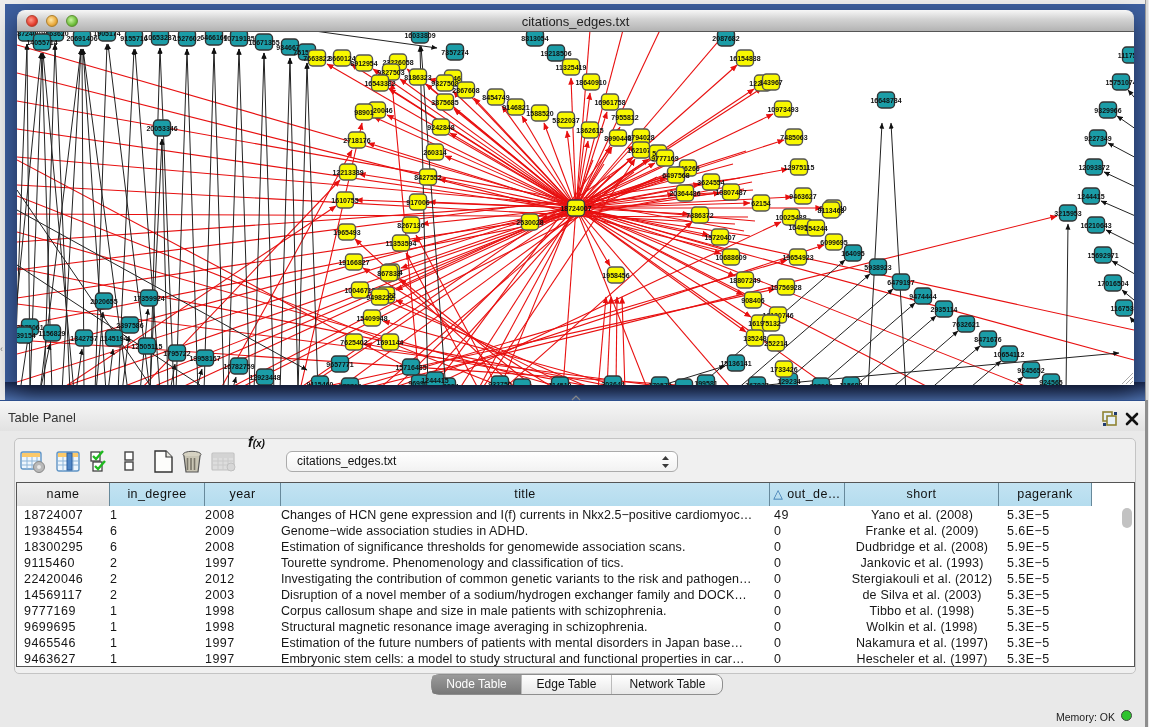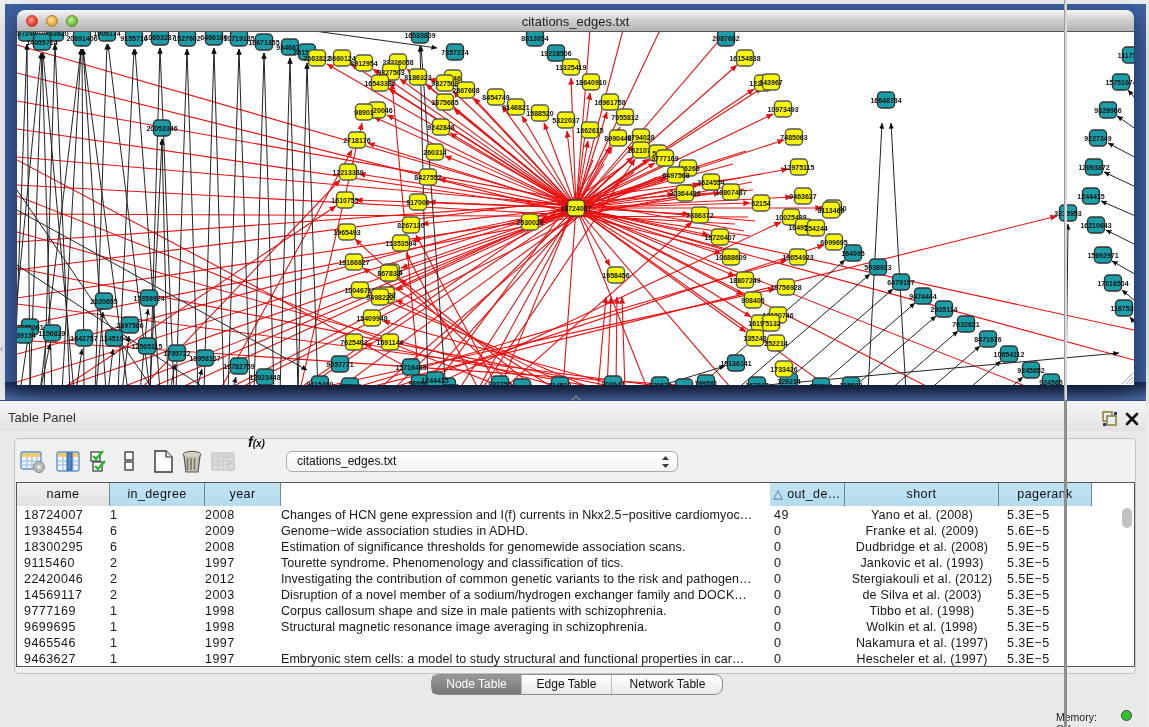--- a/index.html
+++ b/index.html
@@ -1,15 +1,15 @@
 <!DOCTYPE html>
 <html><head><meta charset="utf-8"><style>
 * { margin:0; padding:0; box-sizing:border-box; }
 html,body { width:1149px; height:727px; font-family:"Liberation Sans", sans-serif; background:#ededed; overflow:hidden; }
-#stage { position:relative; width:1067px; height:727px;padding-left:36px; }
+#stage { position:relative; width:1148px; height:727px;padding-left:36px; }
 
 #desk { position:absolute; left:5px; top:4px; width:1141px; height:396px; background:#3d5f9f; }
 #desk .shade { position:absolute; left:0px; bottom:0; width:100%; height:18px; background:linear-gradient(#1a2950, #4a6ca8); }
 
 #win { position:absolute; left:17px; top:10px; width:1117px; height:374px; border-radius:8px 8px 0 0; box-shadow:0 10px 22px rgba(0,0,10,0.55); }
 #titlebar { position:absolute; left:0; top:0; width:100%; height:22px; border-radius:8px 8px 0 0; background:linear-gradient(#f7f7f7,#d2d2d2 45%,#b3b3b3); border-bottom:1px solid #565656; }
 #titlebar .t { position:absolute; width:100%; text-align:center; top:4px; font-size:13px; color:#222; }
 .light { position:absolute; top:15px; width:12px; height:12px; border-radius:50%; }
 #canvas { position:absolute; left:17px; top:32px; width:1117px; height:353px; background:#fff; }
 
@@ -647,20 +647,21 @@
     <svg width="9" height="14" style="position:absolute;right:7px;top:3px">
       <path d="M1 5 L4.5 1 L8 5 z" fill="#3a3a3a"></path>
       <path d="M1 9 L4.5 13 L8 9 z" fill="#3a3a3a"></path>
     </svg>
   </div>
   <div id="tbl"></div>
   <div id="thead">
     <div class="th" style="left:1px; width:93px; background:linear-gradient(#f0f0f0,#e2e2e2);">name</div>
     <div class="th" style="left:94px; width:95px;">in_degree</div>
     <div class="th" style="left:189px; width:76px;">year</div>
+    <div class="th" style="left:265px; width:489px;">title</div>
     <div class="th" style="left:754px; width:75px;"><span style="color:#2b6ca8">△</span> out_de…</div>
     <div class="th" style="left:829px; width:154px;">short</div>
     <div class="th" style="left:983px; width:93px;">pagerank</div>
   </div>
   <div id="tbot"></div>
 <div class="row" style="top:507px">
       <span style="left:8px">18724007</span>
       <span style="left:94px">1</span>
       <span style="left:189px">2008</span>
       <span style="left:265px;letter-spacing:0.06px;width:489px;overflow:hidden">Changes of HCN gene expression and I(f) currents in Nkx2.5−positive cardiomyoc…</span>
@@ -728,20 +729,21 @@
       <span style="left:189px">1998</span>
       <span style="left:265px;letter-spacing:0.06px;width:489px;overflow:hidden">Structural magnetic resonance image averaging in schizophrenia.</span>
       <span style="left:758px">0</span>
       <span class="ctr" style="left:829px;width:154px;letter-spacing:0.2px">Wolkin et al. (1998)</span>
       <span style="left:991px">5.3E−5</span>
     </div>
 <div class="row" style="top:635px">
       <span style="left:8px">9465546</span>
       <span style="left:94px">1</span>
       <span style="left:189px">1997</span>
+      <span style="left:265px;letter-spacing:0.06px;width:489px;overflow:hidden">Estimation of the future numbers of patients with mental disorders in Japan base…</span>
       <span style="left:758px">0</span>
       <span class="ctr" style="left:829px;width:154px;letter-spacing:0.2px">Nakamura et al. (1997)</span>
       <span style="left:991px">5.3E−5</span>
     </div>
 <div class="row" style="top:651px">
       <span style="left:8px">9463627</span>
       <span style="left:94px">1</span>
       <span style="left:189px">1997</span>
       <span style="left:265px;letter-spacing:0.06px;width:489px;overflow:hidden">Embryonic stem cells: a model to study structural and functional properties in car…</span>
       <span style="left:758px">0</span>

